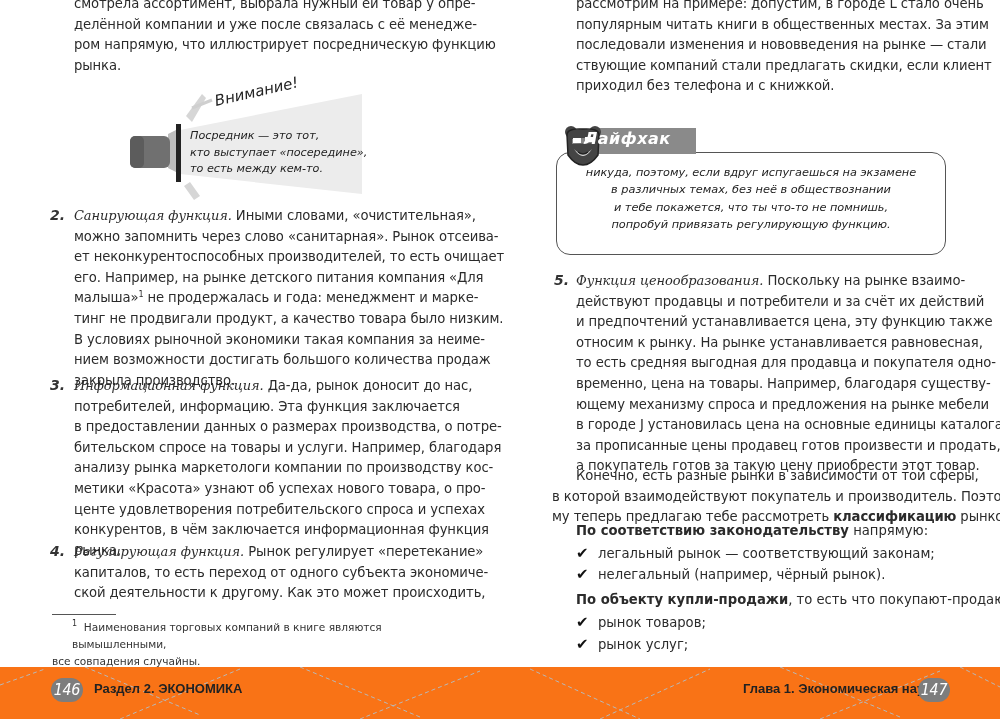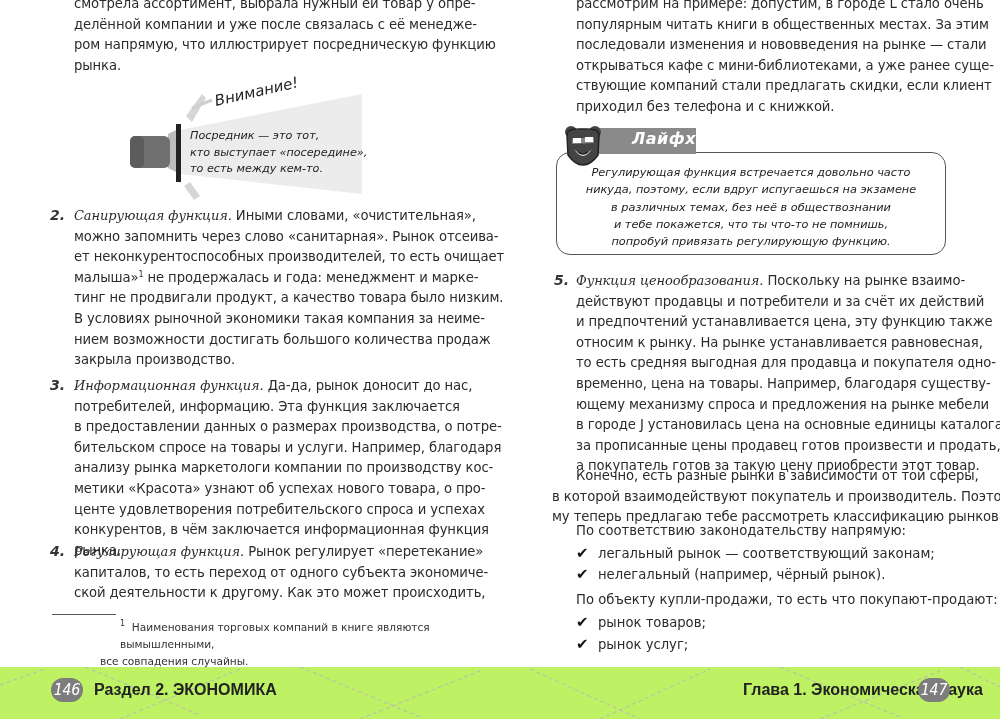--- a/index.html
+++ b/index.html
@@ -24,69 +24,69 @@
 
     .num {
       position: absolute;
       font-family: "DejaVu Sans", sans-serif;
       font-style: italic;
       font-weight: bold;
       font-size: 14px;
       color: #333;
     }
     .it { font-style: italic; font-family: "DejaVu Serif", serif; font-size: 13px; }
-    b { font-weight: normal; }
+    b { font-weight: bold; }
     sup { font-size: 8px; vertical-align: 5px; line-height: 0; }
 
     
     .mega { position: absolute; left: 122px; top: 82px; width: 250px; height: 118px; }
     .mega .attn {
       position: absolute; left: 95px; top: 10px;
       font-family: "DejaVu Sans", sans-serif; font-size: 15px; color: #222;
       transform: rotate(-13deg); transform-origin: left bottom; font-style: italic;
     }
     .mega .note {
       position: absolute; left: 68px; top: 46px;
       font-family: "DejaVu Sans", sans-serif; font-style: italic;
       font-size: 11.2px; line-height: 16.5px; color: #222;
     }
 
     
     .fn-rule { position: absolute; left: 52px; top: 614px; width: 64px; height: 1px; background: #555; }
     .fn {
       position: absolute; left: 52px; top: 619px; width: 402px;
-      font-size: 10.6px; line-height: 17px; color: #333; margin-left: 48px;
+      font-size: 10.6px; line-height: 17px; color: #333;
     }
 
     
     .footer {
       position: absolute; left: 0; top: 667px; width: 1000px; height: 52px;
-      background: #bef264; overflow: hidden;
+      background: #f97316; overflow: hidden;
     }
     .footer svg { position: absolute; left: 0; top: 0; }
     .pgnum {
       position: absolute; top: 11px; height: 24px; width: 32px; border-radius: 12px;
       background: #7d7d7d; color: #fff; font-family: "DejaVu Sans Mono", monospace;
       font-size: 15px; line-height: 24px; text-align: center; font-style: italic;
     }
     .runhead {
       position: absolute; top: 14px; font-family: "Liberation Sans", sans-serif;
-      font-weight: bold; font-size: 16px; color: #222;
+      font-weight: bold; font-size: 13px; color: #222;
     }
 
     
     .lh-head {
       position: absolute; left: 564px; top: 125px; height: 28px;
     }
     .lh-bar {
       position: absolute; left: 596px; top: 128px; width: 100px; height: 26px;
       background: #8a8a8a;
     }
     .lh-title {
-      position: absolute; left: 632px; top: 129px;
+      position: absolute; left: 584px; top: 129px;
       font-family: "DejaVu Sans", sans-serif; font-style: italic; font-weight: bold;
       font-size: 16px; color: #fff; letter-spacing: 0.5px;
     }
     .lh-box {
       position: absolute; left: 556px; top: 152px; width: 390px; height: 103px;
       border: 1.4px solid #555; border-radius: 14px; background: #fff;
     }
     .lh-text {
       position: absolute; left: 560px; top: 164px; width: 382px;
       font-family: "DejaVu Sans", sans-serif; font-style: italic;
@@ -125,20 +125,21 @@
       <div>кто выступает «посередине»,</div>
       <div>то есть между кем-то.</div>
     </div>
   </div>
 
   <div class="num" style="left:50px; top:207px;">2.</div>
   <div class="p" style="left:74px; top:206px; width:383px;">
     <span class="line"><span class="it">Санирующая функция.</span><span> Иными словами, «очистительная»,</span></span>
     <span class="line">можно запомнить через слово «санитарная». Рынок отсеива-</span>
     <span class="line">ет неконкурентоспособных производителей, то есть очищает</span>
+    <span class="line">его. Например, на рынке детского питания компания «Для</span>
     <span class="line"><span>малыша»</span><sup>1</sup><span> не продержалась и года: менеджмент и марке-</span></span>
     <span class="line">тинг не продвигали продукт, а качество товара было низким.</span>
     <span class="line">В условиях рыночной экономики такая компания за неиме-</span>
     <span class="line">нием возможности достигать большого количества продаж</span>
     <span class="line last">закрыла производство.</span>
   </div>
 
   <div class="num" style="left:50px; top:377px;">3.</div>
   <div class="p" style="left:74px; top:376px; width:383px;">
     <span class="line"><span class="it">Информационная функция.</span><span> Да-да, рынок доносит до нас,</span></span>
@@ -164,21 +165,20 @@
     <div style="padding-left:20px;"><sup>1</sup>&nbsp;&nbsp;<span>Наименования торговых компаний в книге являются вымышленными,</span></div>
     <div>все совпадения случайны.</div>
   </div>
 </div>
 
 <div class="page page-right">
   <div class="p" style="left:76px; top:-6px; width:380px;">
     <span class="line">рассмотрим на примере: допустим, в городе L стало очень</span>
     <span class="line">популярным читать книги в общественных местах. За этим</span>
     <span class="line">последовали изменения и нововведения на рынке — стали</span>
-    <span class="line">открываться кафе с мини-библиотеками, а уже ранее суще-</span>
     <span class="line">ствующие компаний стали предлагать скидки, если клиент</span>
     <span class="line last">приходил без телефона и с книжкой.</span>
   </div>
 </div>
 
 <div class="lh-box"></div>
 <div class="lh-bar"></div>
 <div class="lh-head">
   <svg width="38" height="42" viewBox="0 0 38 42">
     <circle cx="7" cy="7" r="6" fill="#444"></circle>
@@ -186,21 +186,20 @@
     <path d="M3,10 Q3,3 19,4 Q35,3 35,10 L34,30 Q27,40 19,40 Q11,40 4,30 Z" fill="#444" stroke="#222" stroke-width="1.5"></path>
     <path d="M8,14 L30,12 L30,18 L8,19 Z" fill="#888"></path>
     <rect x="9" y="13" width="8" height="5" fill="#fff"></rect>
     <rect x="21" y="12" width="8" height="5" fill="#fff"></rect>
     <path d="M10,24 Q19,34 28,24 Q19,38 10,24 Z" fill="#ddd"></path>
     <path d="M14,27 Q19,31 24,27" fill="none" stroke="#222" stroke-width="1.5"></path>
   </svg>
 </div>
 <div class="lh-title">Лайфхак</div>
 <div class="lh-text">
-  <div>Регулирующая функция встречается довольно часто</div>
   <div>никуда, поэтому, если вдруг испугаешься на экзамене</div>
   <div>в различных темах, без неё в обществознании</div>
   <div>и тебе покажется, что ты что-то не помнишь,</div>
   <div>попробуй привязать регулирующую функцию.</div>
 </div>
 
 <div class="num" style="left:554px; top:272px;">5.</div>
 <div class="p" style="left:576px; top:271px; width:380px;">
   <span class="line"><span class="it">Функция ценообразования.</span><span> Поскольку на рынке взаимо-</span></span>
   <span class="line">действуют продавцы и потребители и за счёт их действий</span>

